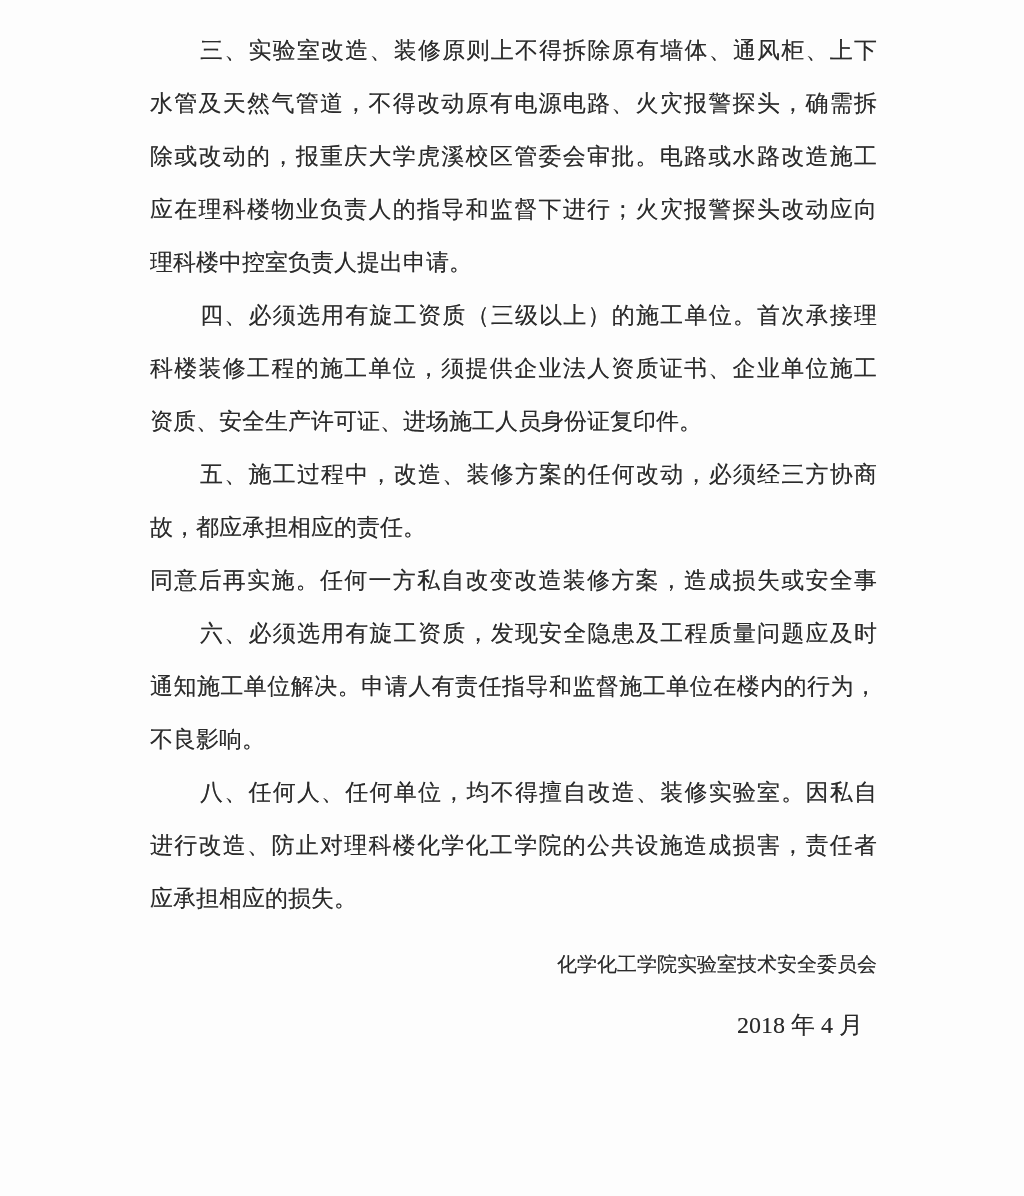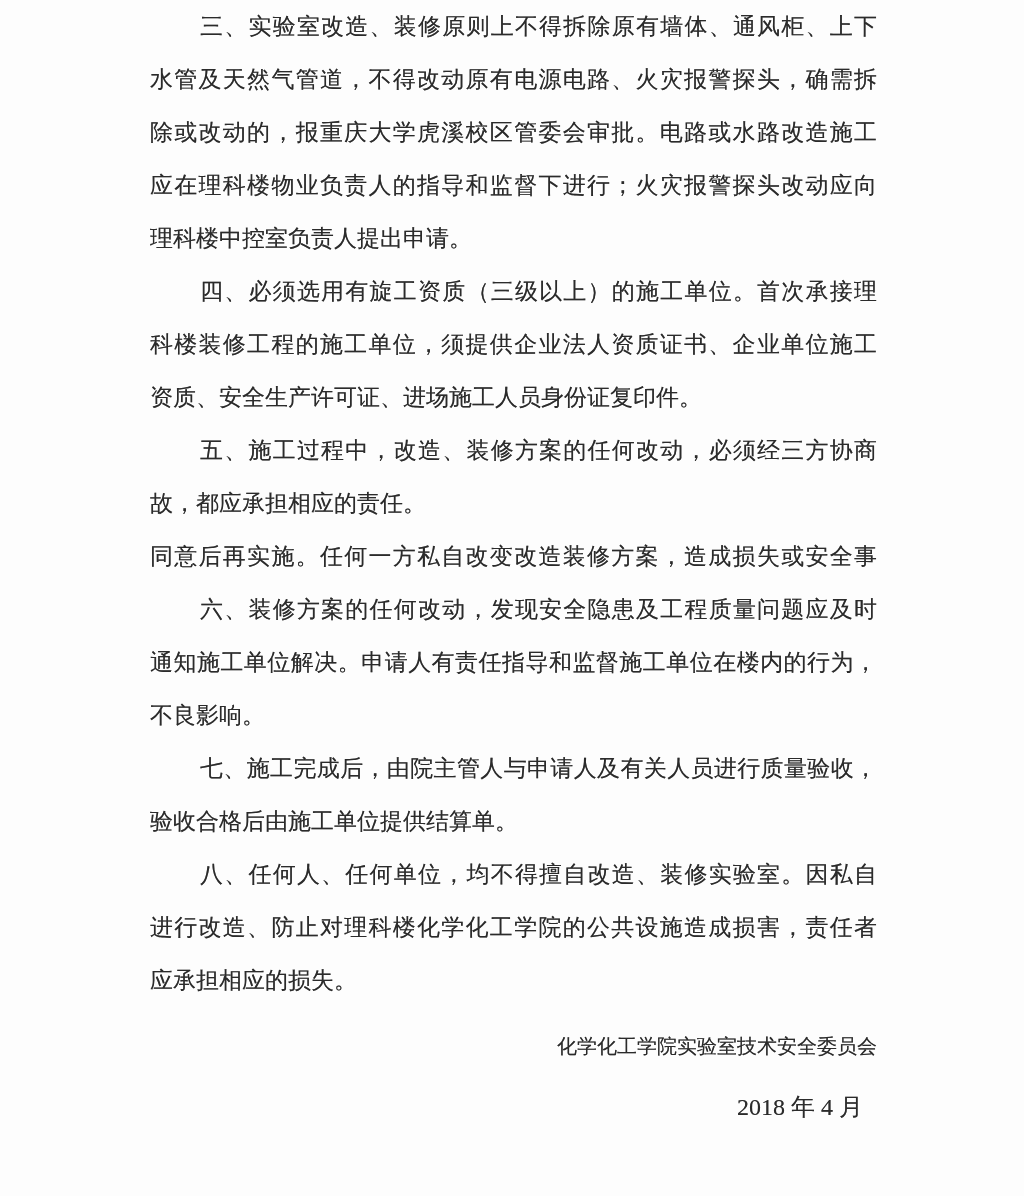--- a/index.html
+++ b/index.html
@@ -11,21 +11,21 @@
     position: relative;
     width: 1024px;
     height: 1196px;
     background: #fdfdfd;
     overflow: hidden;
     font-family: "Liberation Serif", "DejaVu Serif", serif;
     color: #2b2b2b;
   }
   .doc-body {
     box-sizing: border-box;
-    padding: 0 147px 0 150px;
+    padding: 24px 147px 0 150px;
     text-shadow: 0 0 0.45px rgba(45,45,45,0.55);
   }
   .para { margin: 0; }
   .line {
     height: 53px;
     line-height: 53px;
     font-size: 23px;
     overflow: hidden;
     white-space: normal;
   }
@@ -79,29 +79,25 @@
       <div class="line l">资质、安全生产许可证、进场施工人员身份证复印件。</div>
     </div>
 
     <div class="para">
       <div class="line j ind">五、施工过程中，改造、装修方案的任何改动，必须经三方协商</div>
       <div class="line l">故，都应承担相应的责任。</div>
       <div class="line j">同意后再实施。任何一方私自改变改造装修方案，造成损失或安全事</div>
     </div>
 
     <div class="para">
-      <div class="line j ind">六、装修方案的任何改动，发现安全隐患及工程质量问题应及时</div>
+      <div class="line j ind">六、必须选用有旋工资质，发现安全隐患及工程质量问题应及时</div>
       <div class="line j">通知施工单位解决。申请人有责任指导和监督施工单位在楼内的行为，</div>
       <div class="line l">不良影响。</div>
     </div>
 
-    <div class="para">
-      <div class="line j ind">七、施工完成后，由院主管人与申请人及有关人员进行质量验收，</div>
-      <div class="line l">验收合格后由施工单位提供结算单。</div>
-    </div>
 
     <div class="para">
       <div class="line j ind">八、任何人、任何单位，均不得擅自改造、装修实验室。因私自</div>
       <div class="line j">进行改造、防止对理科楼化学化工学院的公共设施造成损害，责任者</div>
       <div class="line l">应承担相应的损失。</div>
     </div>
 
     <div class="sig-line">化学化工学院实验室技术安全委员会</div>
     <div class="date-line">2018 年 4 月</div>
 

